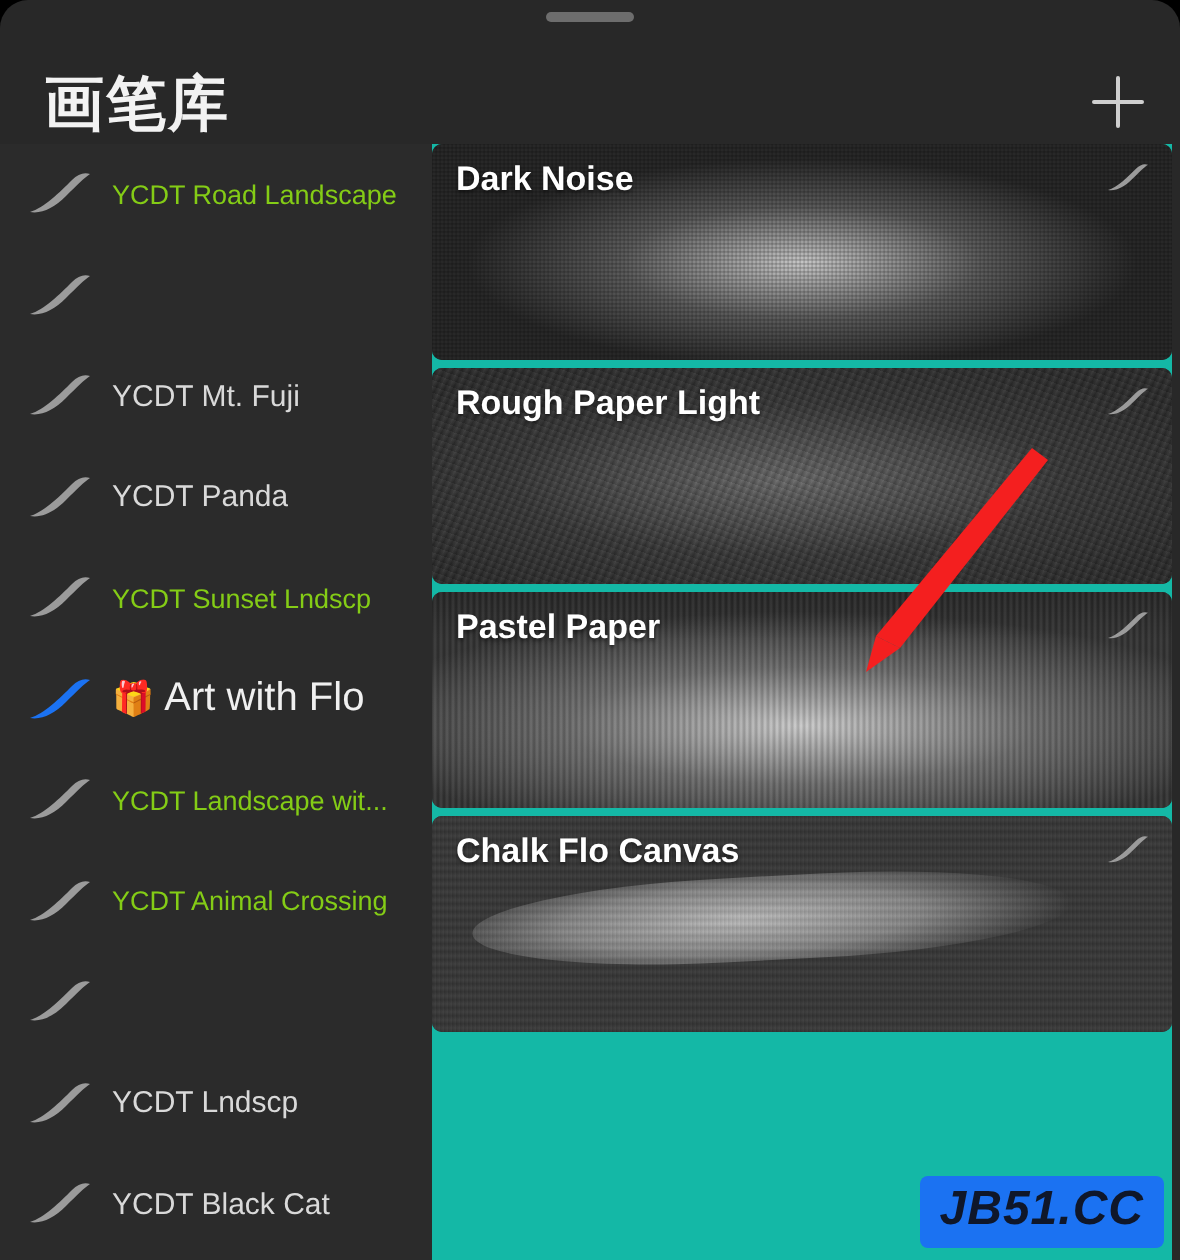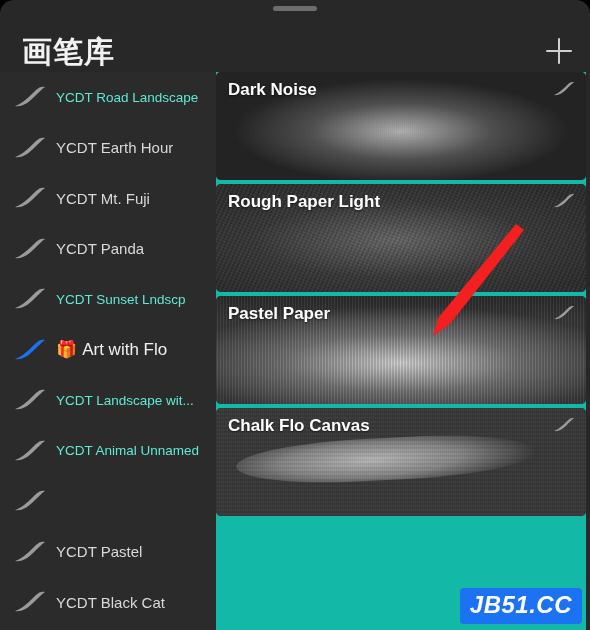--- a/index.html
+++ b/index.html
@@ -77,22 +77,22 @@
     width: 36px; height: 26px;
     flex: 0 0 36px;
     margin-right: 8px;
   }
   .set-label {
     font-size: 15px;
     color: #d9d9d9;
     white-space: nowrap;
     overflow: hidden;
   }
-  .set-row.dim .set-label { color: #5eead4; font-size: 13.5px; }
-  .set-row.gift .set-label { color: #f0f0f0; font-size: 17px; }
+  .set-row.dim .set-label { color: #84cc16; font-size: 13.5px; }
+  .set-row.gift .set-label { color: #f0f0f0; font-size: 20px; }
   .gift-glyph {
     font-size: 17px;
     margin-right: 5px;
     line-height: 1;
   }
 
   
   .brushes {
     position: absolute;
     left: 216px; top: 72px;
@@ -219,21 +219,21 @@
     width: 110px; height: 120px;
     z-index: 40;
     pointer-events: none;
   }
 
   
   .watermark {
     position: absolute;
     right: 8px; bottom: 6px;
     background: #1b72f2;
-    color: #ffffff;
+    color: #0f172a;
     font-size: 24px;
     font-weight: bold;
     font-style: italic;
     padding: 3px 10px 5px 10px;
     border-radius: 4px;
     letter-spacing: 0.5px;
     z-index: 60;
   }
 </style>
 </head>
@@ -253,21 +253,20 @@
         <div class="set-row dim">
           <span class="stroke-ico"><svg viewBox="0 0 36 26" width="36" height="26">
               <path d="M3 22 C10 20 18 12 24 6 C27 3 30 2 33 3 C30 5 26 9 21 14 C15 20 9 23 3 22 Z" fill="#9b9b9b"></path>
             </svg></span>
           <span class="set-label">YCDT Road Landscape</span>
         </div>
         <div class="set-row ">
           <span class="stroke-ico"><svg viewBox="0 0 36 26" width="36" height="26">
               <path d="M3 22 C10 20 18 12 24 6 C27 3 30 2 33 3 C30 5 26 9 21 14 C15 20 9 23 3 22 Z" fill="#9b9b9b"></path>
             </svg></span>
-          <span class="set-label">YCDT Earth Hour</span>
         </div>
         <div class="set-row ">
           <span class="stroke-ico"><svg viewBox="0 0 36 26" width="36" height="26">
               <path d="M3 22 C10 20 18 12 24 6 C27 3 30 2 33 3 C30 5 26 9 21 14 C15 20 9 23 3 22 Z" fill="#9b9b9b"></path>
             </svg></span>
           <span class="set-label">YCDT Mt. Fuji</span>
         </div>
         <div class="set-row ">
           <span class="stroke-ico"><svg viewBox="0 0 36 26" width="36" height="26">
               <path d="M3 22 C10 20 18 12 24 6 C27 3 30 2 33 3 C30 5 26 9 21 14 C15 20 9 23 3 22 Z" fill="#9b9b9b"></path>
@@ -290,32 +289,32 @@
         <div class="set-row dim">
           <span class="stroke-ico"><svg viewBox="0 0 36 26" width="36" height="26">
               <path d="M3 22 C10 20 18 12 24 6 C27 3 30 2 33 3 C30 5 26 9 21 14 C15 20 9 23 3 22 Z" fill="#9b9b9b"></path>
             </svg></span>
           <span class="set-label">YCDT Landscape wit...</span>
         </div>
         <div class="set-row dim">
           <span class="stroke-ico"><svg viewBox="0 0 36 26" width="36" height="26">
               <path d="M3 22 C10 20 18 12 24 6 C27 3 30 2 33 3 C30 5 26 9 21 14 C15 20 9 23 3 22 Z" fill="#9b9b9b"></path>
             </svg></span>
-          <span class="set-label">YCDT Animal Unnamed</span>
-        </div>
-        <div class="set-row ">
-          <span class="stroke-ico"><svg viewBox="0 0 36 26" width="36" height="26">
-              <path d="M3 22 C10 20 18 12 24 6 C27 3 30 2 33 3 C30 5 26 9 21 14 C15 20 9 23 3 22 Z" fill="#9b9b9b"></path>
-            </svg></span>
-        </div>
-        <div class="set-row ">
-          <span class="stroke-ico"><svg viewBox="0 0 36 26" width="36" height="26">
-              <path d="M3 22 C10 20 18 12 24 6 C27 3 30 2 33 3 C30 5 26 9 21 14 C15 20 9 23 3 22 Z" fill="#9b9b9b"></path>
-            </svg></span>
-          <span class="set-label">YCDT Pastel</span>
+          <span class="set-label">YCDT Animal Crossing</span>
+        </div>
+        <div class="set-row ">
+          <span class="stroke-ico"><svg viewBox="0 0 36 26" width="36" height="26">
+              <path d="M3 22 C10 20 18 12 24 6 C27 3 30 2 33 3 C30 5 26 9 21 14 C15 20 9 23 3 22 Z" fill="#9b9b9b"></path>
+            </svg></span>
+        </div>
+        <div class="set-row ">
+          <span class="stroke-ico"><svg viewBox="0 0 36 26" width="36" height="26">
+              <path d="M3 22 C10 20 18 12 24 6 C27 3 30 2 33 3 C30 5 26 9 21 14 C15 20 9 23 3 22 Z" fill="#9b9b9b"></path>
+            </svg></span>
+          <span class="set-label">YCDT Lndscp</span>
         </div>
         <div class="set-row ">
           <span class="stroke-ico"><svg viewBox="0 0 36 26" width="36" height="26">
               <path d="M3 22 C10 20 18 12 24 6 C27 3 30 2 33 3 C30 5 26 9 21 14 C15 20 9 23 3 22 Z" fill="#9b9b9b"></path>
             </svg></span>
           <span class="set-label">YCDT Black Cat</span>
         </div>
       </div>
 
     <div class="brushes" id="brushes">

